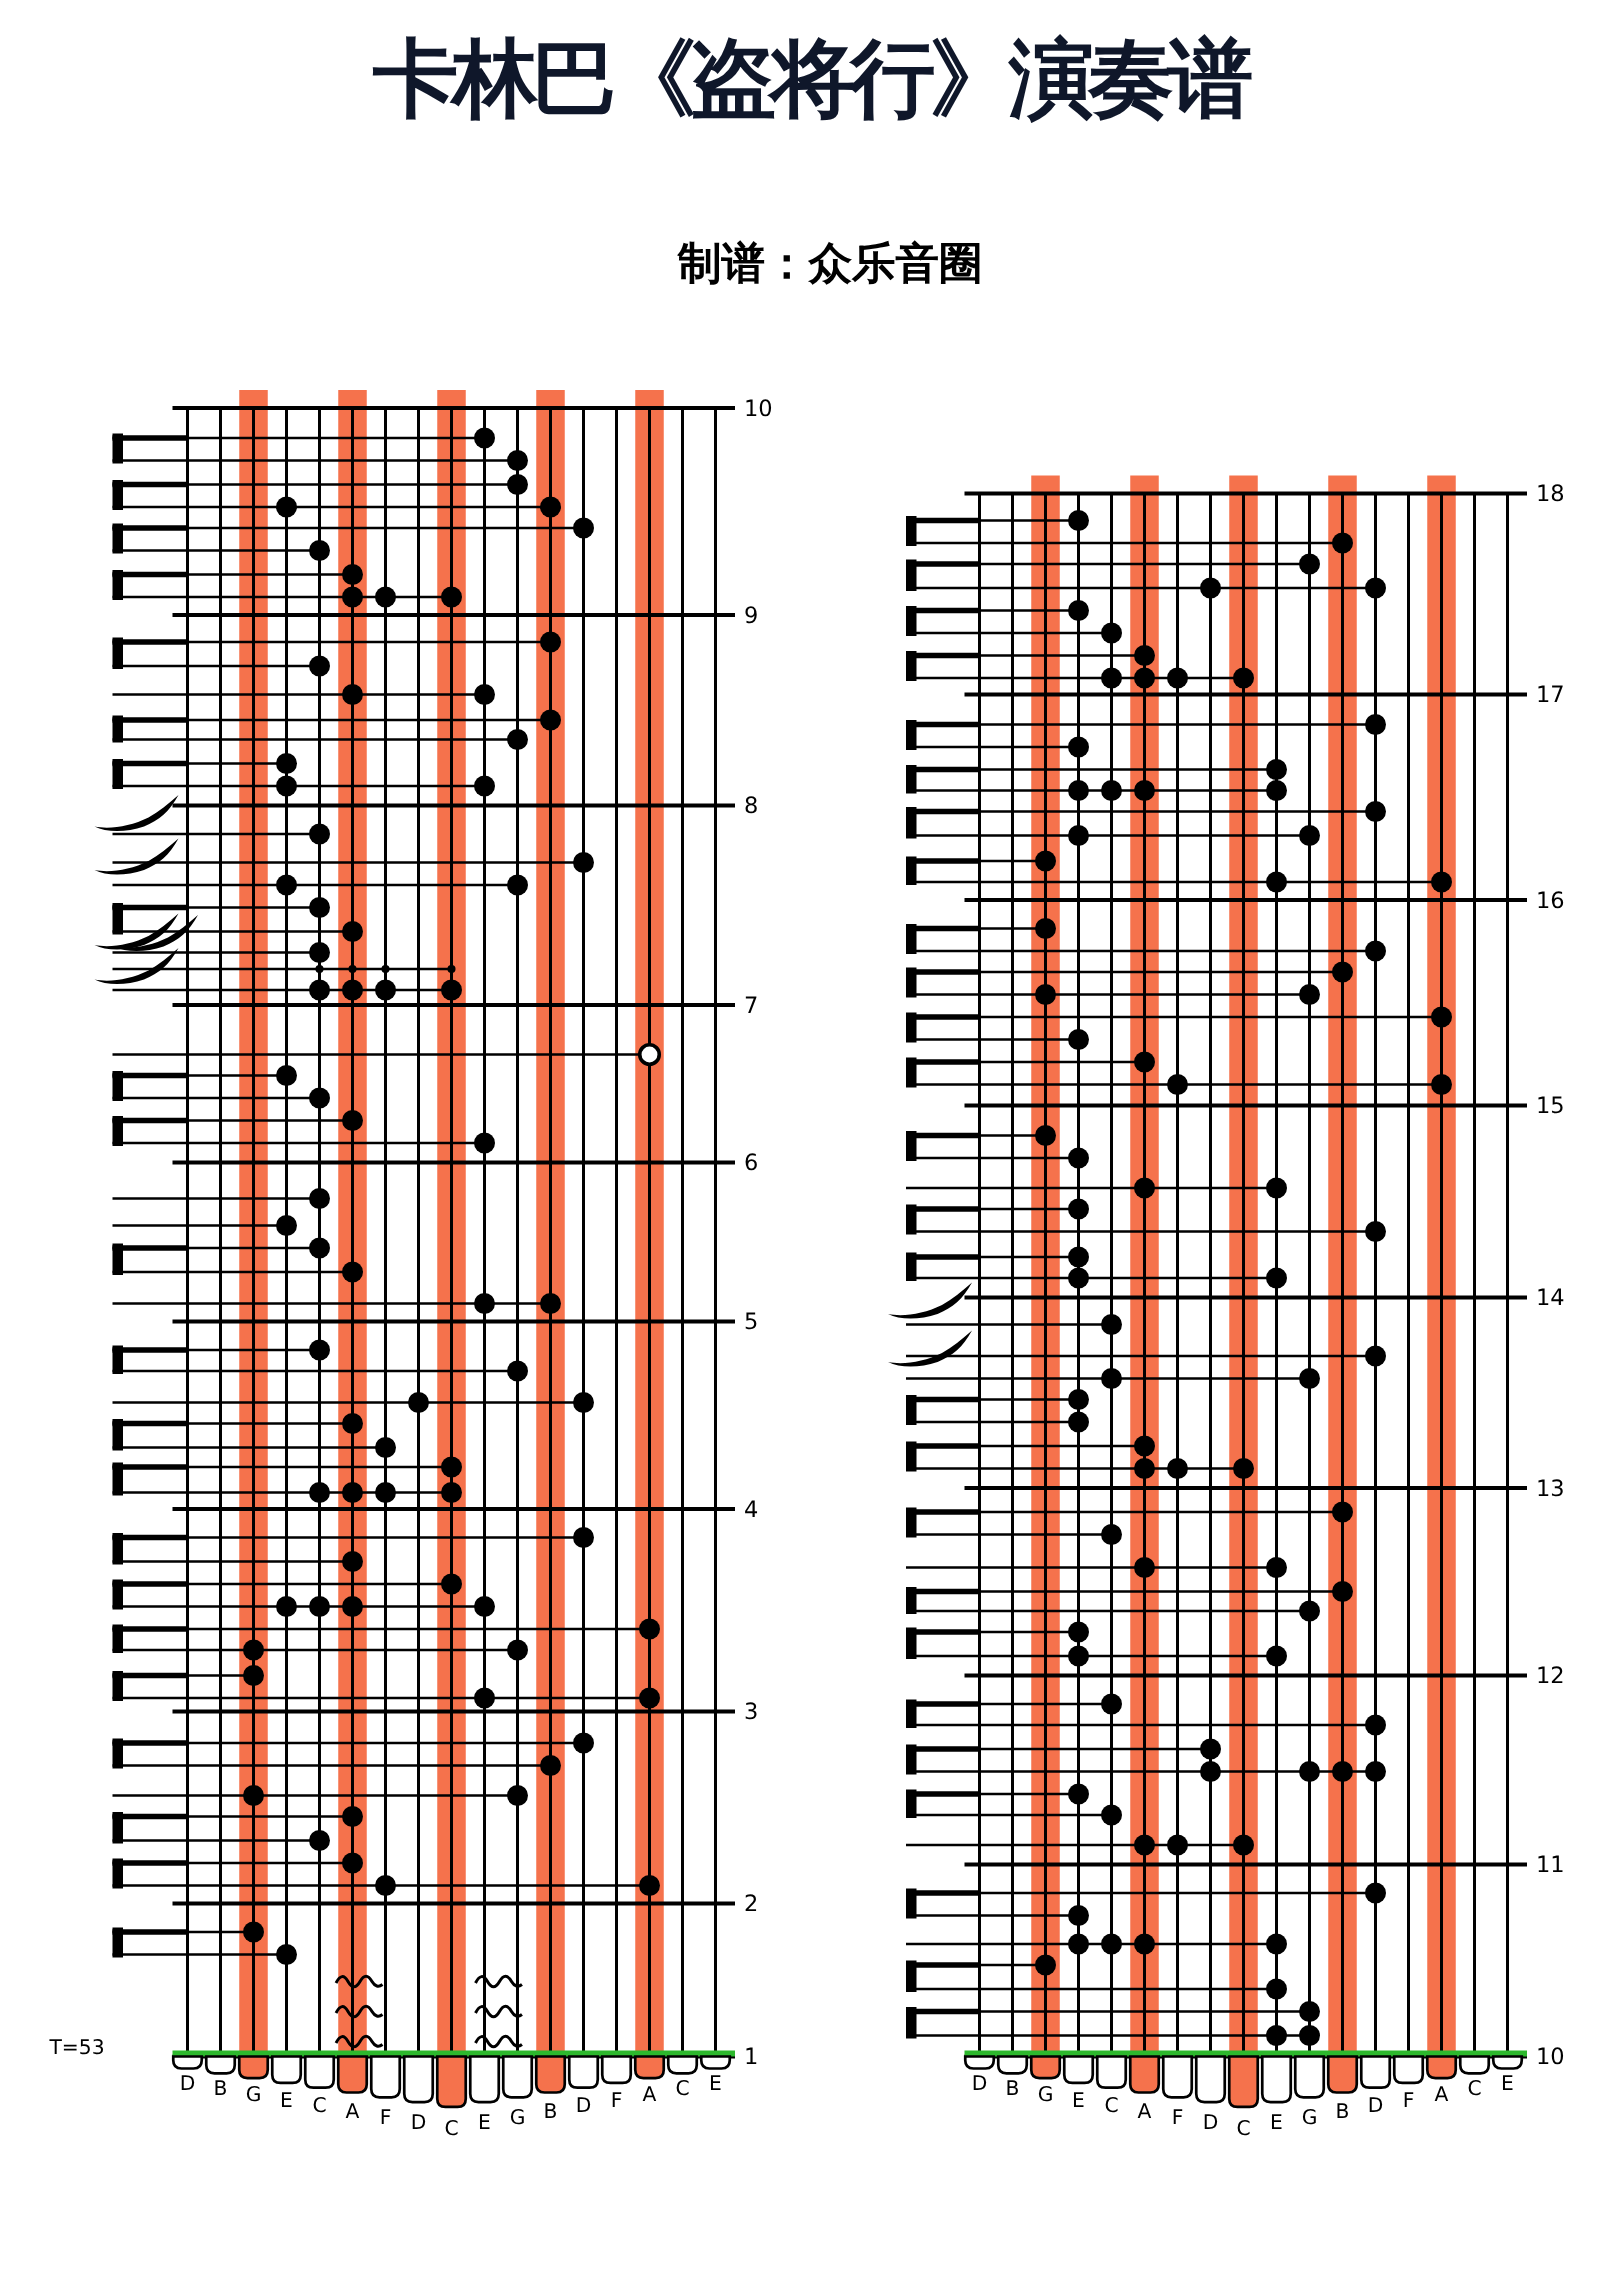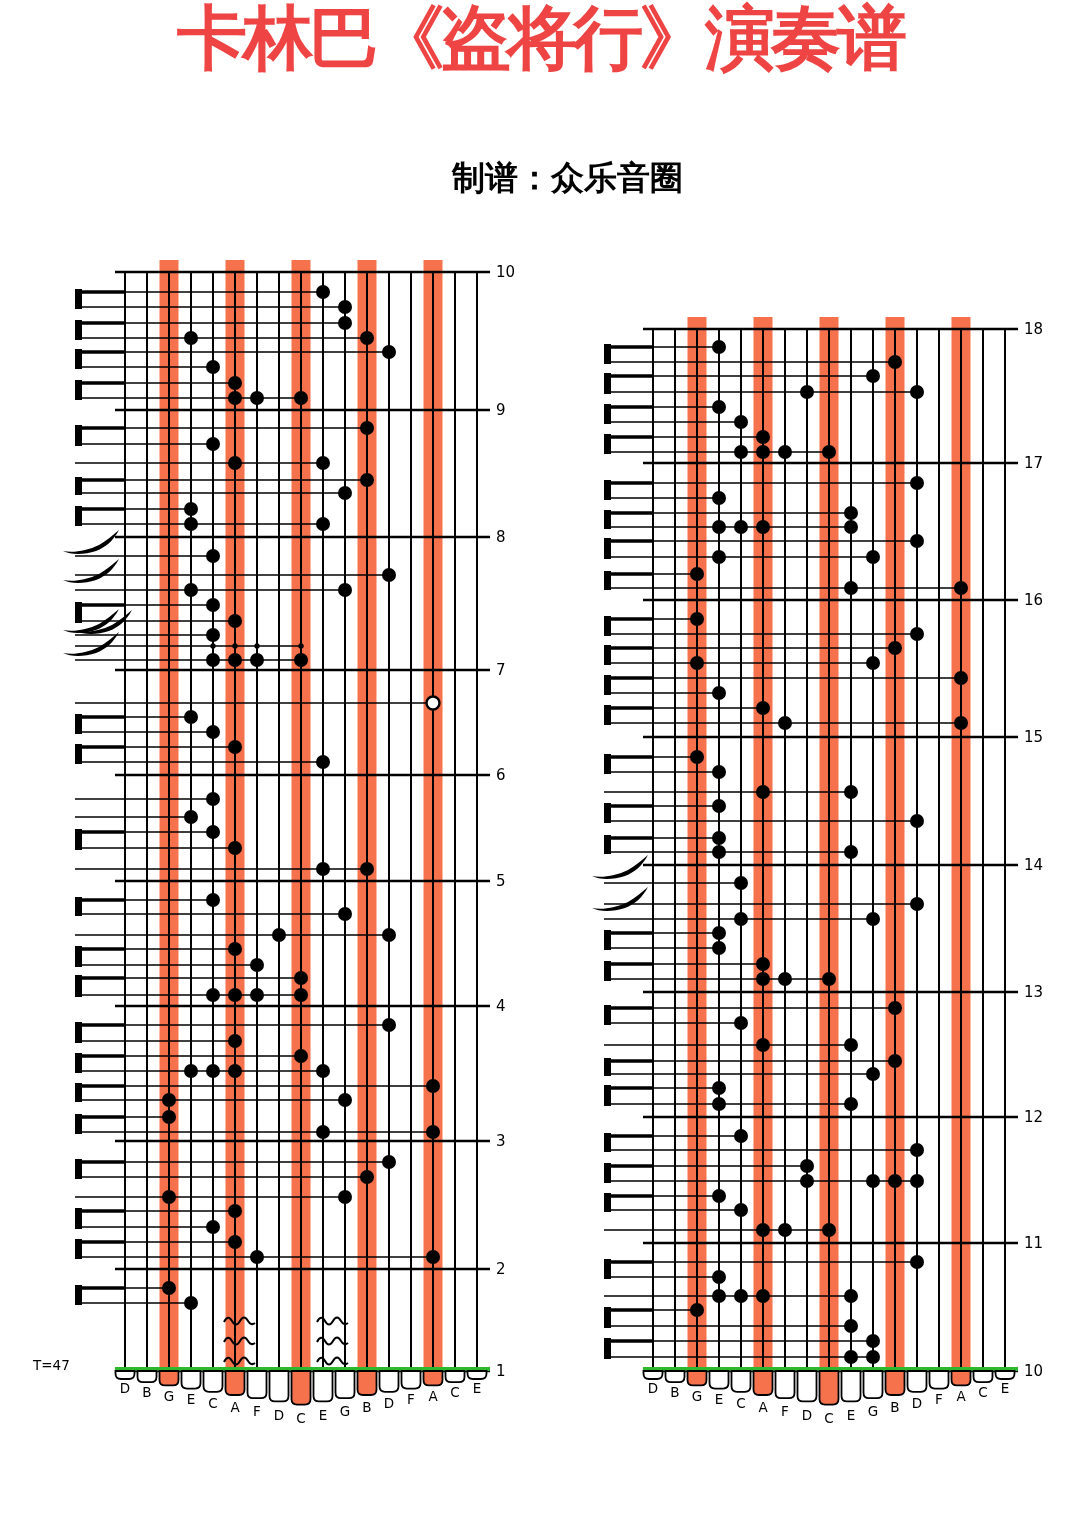--- a/index.html
+++ b/index.html
@@ -1,22 +1,22 @@
 <!DOCTYPE html>
 <html><head>
 <meta charset="utf-8">
 <style>
   html,body{margin:0;padding:0;background:#fff;}
   .page{position:relative;width:1080px;height:1528px;background:#ffffff;overflow:hidden;
         font-family:"DejaVu Sans","Liberation Sans",sans-serif;}
-  .title{margin:0;text-align:center;font-size:70px;line-height:1.1;
-         font-weight:900;letter-spacing:-4px;color:#ef4444;
+  .title{margin:0;padding-top:22px;text-align:center;font-size:57px;line-height:1.1;
+         font-weight:900;letter-spacing:-4px;color:#0f172a;
          font-family:"DejaVu Sans","Liberation Sans",sans-serif;}
   .subtitle{position:absolute;left:452px;top:156px;display:flex;gap:31px;
-            font-size:33px;font-weight:bold;color:#000;white-space:nowrap;}
+            font-size:29px;font-weight:bold;color:#000;white-space:nowrap;}
   .tempo{position:absolute;left:33px;top:1357px;font-size:13.5px;color:#000;}
   svg{position:absolute;left:0;top:0;}
   svg text{font-family:"DejaVu Sans","Liberation Sans",sans-serif;fill:#000;}
 </style>
 </head>
 <body>
 
 <div class="page">
   <h1 class="title">卡林巴《盗将行》演奏谱</h1>
   <div class="subtitle">
@@ -565,14 +565,14 @@
         <circle cx="741" cy="1296" r="7" fill="#000000"></circle>
         <circle cx="763" cy="1296" r="7" fill="#000000"></circle>
         <circle cx="851" cy="1296" r="7" fill="#000000"></circle>
         <circle cx="697" cy="1310" r="7" fill="#000000"></circle>
         <circle cx="851" cy="1326" r="7" fill="#000000"></circle>
         <circle cx="873" cy="1341" r="7" fill="#000000"></circle>
         <circle cx="851" cy="1357" r="7" fill="#000000"></circle>
         <circle cx="873" cy="1357" r="7" fill="#000000"></circle>
       </g>
     </svg>
-  <span class="tempo">T=47</span>
+  <span class="tempo">T=53</span>
 </div>
 
 </body></html>

